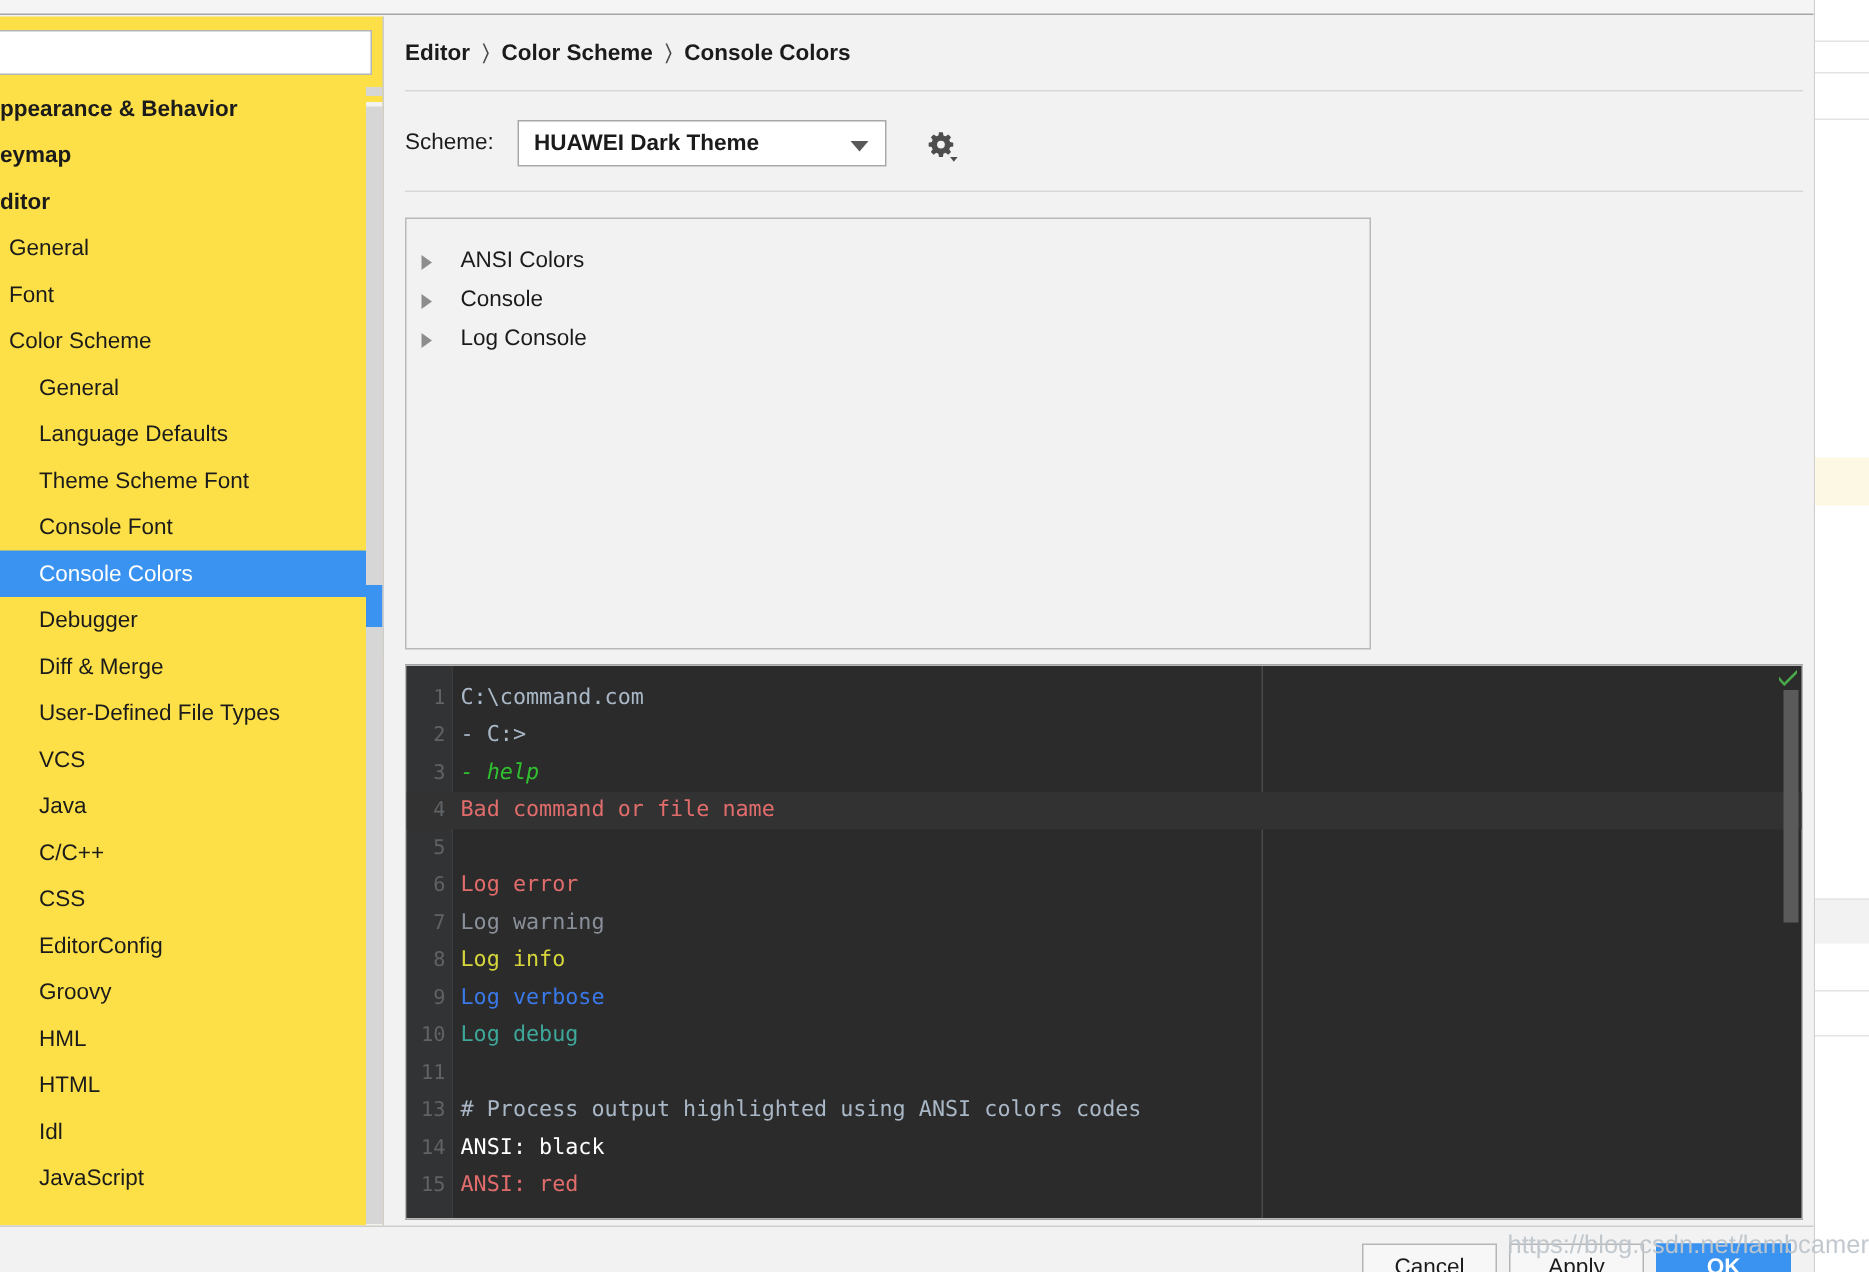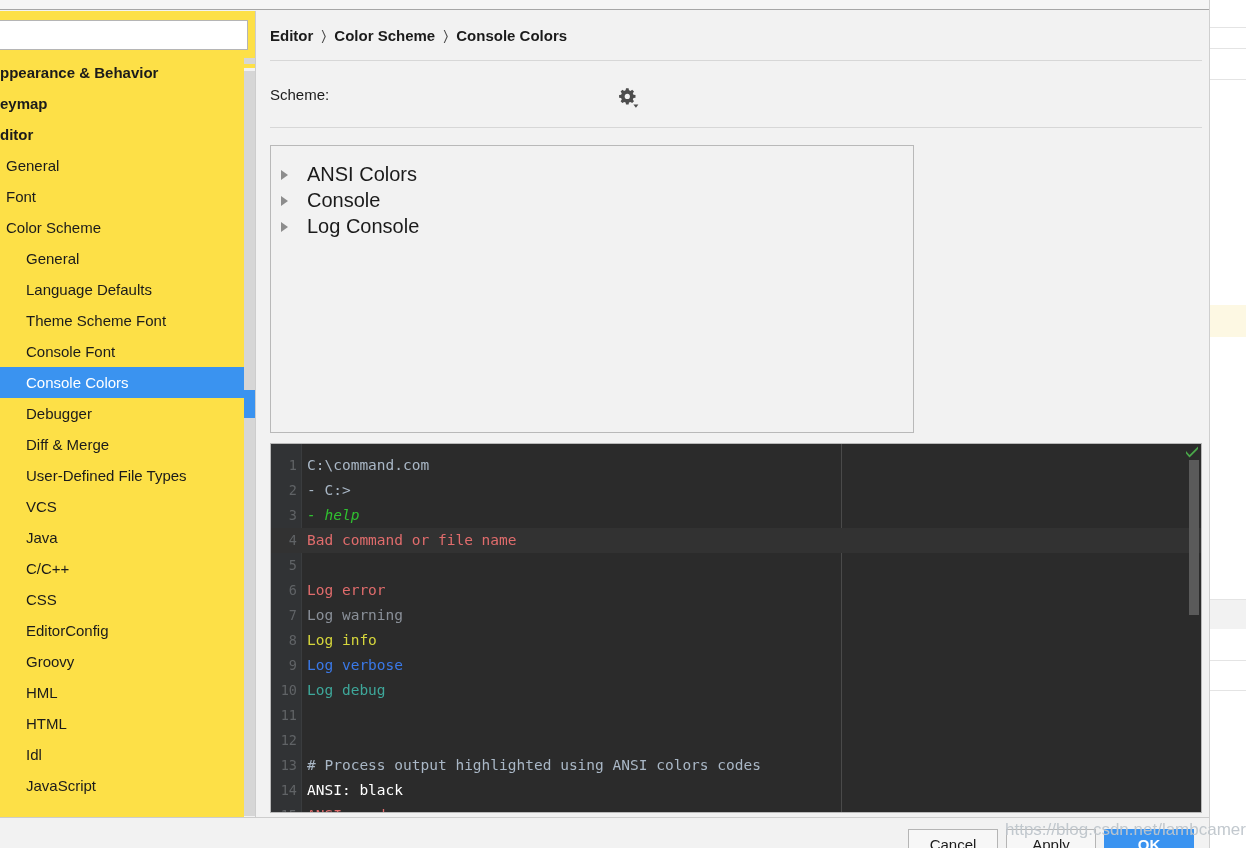--- a/index.html
+++ b/index.html
@@ -211,21 +211,21 @@
     position: absolute;
     left: 14px; top: 134px;
     width: 644px; height: 288px;
     background: #f2f2f2;
     border: 1px solid #b9b9b9;
   }
   .cat-row {
     position: relative;
     height: 26px;
     line-height: 26px;
-    font-size: 20px;
+    font-size: 15px;
     color: #1b1b1b;
     padding-left: 36px;
     white-space: nowrap;
   }
   .cat-row:first-child { margin-top: 15px; }
   .cat-arrow {
     position: absolute;
     left: 10px; top: 9px;
     width: 0; height: 0;
     border-top: 5px solid transparent;
@@ -411,20 +411,24 @@
     <div class="right-panel">
 
       <div class="breadcrumb">
         <span>Editor</span><span class="sep">〉</span><span>Color Scheme</span><span class="sep">〉</span><span>Console Colors</span>
       </div>
 
       <div class="hr1"></div>
 
       <div class="scheme-label">Scheme:</div>
 
+      <div class="scheme-select">
+        <div class="value">HUAWEI Dark Theme</div>
+        <div class="caret"></div>
+      </div>
 
       <div class="gear-btn">
         <svg width="26" height="26" viewBox="0 0 26 26" aria-hidden="true">
           <path fill="#4d4d4d" d="M12 3.2h2.6l.38 2.06c.52.16 1.01.37 1.46.63l1.73-1.2 1.84 1.84-1.2 1.73c.26.45.47.94.63 1.46l2.06.38v2.6l-2.06.38c-.16.52-.37 1.01-.63 1.46l1.2 1.73-1.84 1.84-1.73-1.2c-.45.26-.94.47-1.46.63L14.6 19.6H12l-.38-2.06c-.52-.16-1.01-.37-1.46-.63l-1.73 1.2-1.84-1.84 1.2-1.73c-.26-.45-.47-.94-.63-1.46L5.1 12.7v-2.6l2.06-.38c.16-.52.37-1.01.63-1.46l-1.2-1.73 1.84-1.84 1.73 1.2c.45-.26.94-.47 1.46-.63z"></path>
           <circle cx="13.3" cy="11.4" r="2.6" fill="#f2f2f2"></circle>
           <path fill="#4d4d4d" d="M19.4 19.6h5l-2.5 3.2z"></path>
         </svg>
       </div>
 
       <div class="hr2"></div>
@@ -444,21 +448,20 @@
             <div class="cline"><span class="lno">2</span><span class="txt" style="color: rgb(169, 183, 198);">- C:&gt;</span></div>
             <div class="cline"><span class="lno">3</span><span class="txt" style="color: rgb(48, 192, 48); font-style: italic;">- help</span></div>
             <div class="cline hl"><span class="lno">4</span><span class="txt" style="color: rgb(224, 108, 108);">Bad command or file name</span></div>
             <div class="cline"><span class="lno">5</span><span class="txt" style="color: rgb(169, 183, 198);"></span></div>
             <div class="cline"><span class="lno">6</span><span class="txt" style="color: rgb(224, 108, 108);">Log error</span></div>
             <div class="cline"><span class="lno">7</span><span class="txt" style="color: rgb(138, 144, 153);">Log warning</span></div>
             <div class="cline"><span class="lno">8</span><span class="txt" style="color: rgb(214, 214, 60);">Log info</span></div>
             <div class="cline"><span class="lno">9</span><span class="txt" style="color: rgb(58, 121, 232);">Log verbose</span></div>
             <div class="cline"><span class="lno">10</span><span class="txt" style="color: rgb(62, 167, 154);">Log debug</span></div>
             <div class="cline"><span class="lno">11</span></div>
-            <div class="cline"><span class="lno">12</span><span class="txt" style="color: rgb(169, 183, 198);"></span></div>
             <div class="cline"><span class="lno">13</span><span class="txt" style="color: rgb(169, 183, 198);"># Process output highlighted using ANSI colors codes</span></div>
             <div class="cline"><span class="lno">14</span><span class="txt" style="color: rgb(255, 255, 255);">ANSI: black</span></div>
             <div class="cline"><span class="lno">15</span><span class="txt" style="color: rgb(224, 108, 108);">ANSI: red</span></div>
           </div>
         <div class="prev-scroll-track"></div>
         <div class="prev-scroll-thumb"></div>
         <svg class="check-icon" viewBox="0 0 14 12">
           <path d="M1 5 L4.5 9 L13 0.5 L13 3 L4.5 11.5 L1 7.5 Z" fill="#4aa84a"></path>
         </svg>
       </div>

